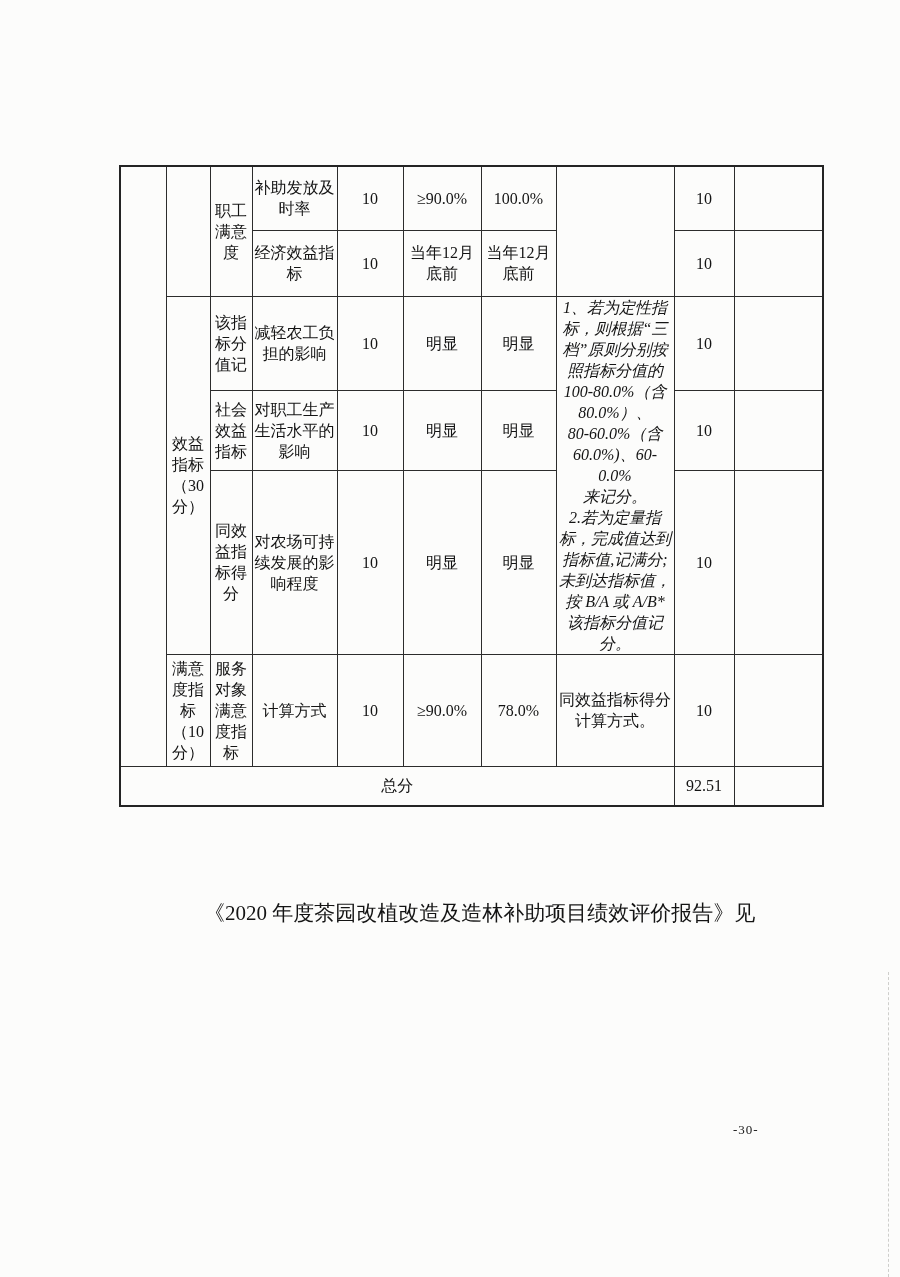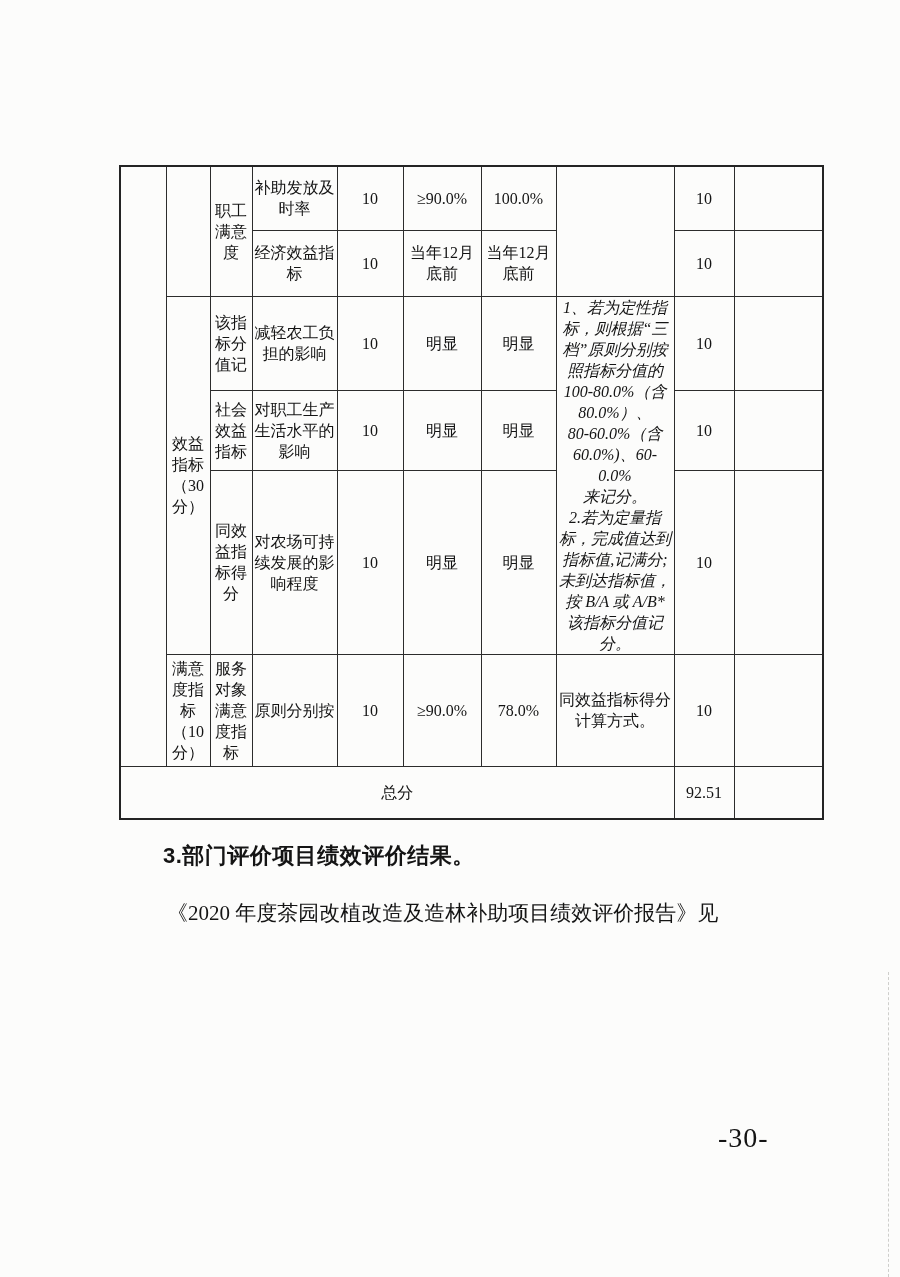--- a/index.html
+++ b/index.html
@@ -34,26 +34,27 @@
     font-family:"Liberation Sans","DejaVu Sans",sans-serif;
     font-weight:700;
     font-size:22px;
     letter-spacing:0.5px;
   }
   .para{
     position:absolute;left:120px;top:889px;
     width:672px;
     font-size:21px;
     line-height:48px;
+    text-align:center;
   }
   .para .line{display:block;}
   .para .indent{text-indent:47px;}
   .page-number{
-    position:absolute;left:718px;top:1122px;
-    font-size:28px;
+    position:absolute;left:733px;top:1122px;
+    font-size:13px;
     letter-spacing:1px;
   }
   .scan-line{
     position:absolute;left:888px;top:972px;
     height:305px;width:0;
     border-left:1px dashed #c3c3c0;
     opacity:.8;
   }
 </style>
 </head>
@@ -135,38 +136,37 @@
       <td>对农场可持续发展的影响程度</td>
       <td>10</td>
       <td>明显</td>
       <td>明显</td>
       <td>10</td>
       <td></td>
     </tr>
     <tr style="height:112px">
       <td>满意度指标（10分）</td>
       <td>服务对象满意度指标</td>
-      <td>原则分别按</td>
+      <td>计算方式</td>
       <td>10</td>
       <td>≥90.0%</td>
       <td>78.0%</td>
       <td class="pre">同效益指标得分
 计算方式。</td>
       <td>10</td>
       <td></td>
     </tr>
-    <tr style="height:53px">
+    <tr style="height:40px">
       <td colspan="8">总分</td>
       <td>92.51</td>
       <td></td>
     </tr>
   </tbody>
     </table>
 
-  <div class="heading">3.部门评价项目绩效评价结果。</div>
 
   <div class="para">
     <span class="line indent">《2020 年度茶园改植改造及造林补助项目绩效评价报告》见</span>
   </div>
 
   <div class="page-number">-30-</div>
 
   <div class="scan-line"></div>
 
 </div>

